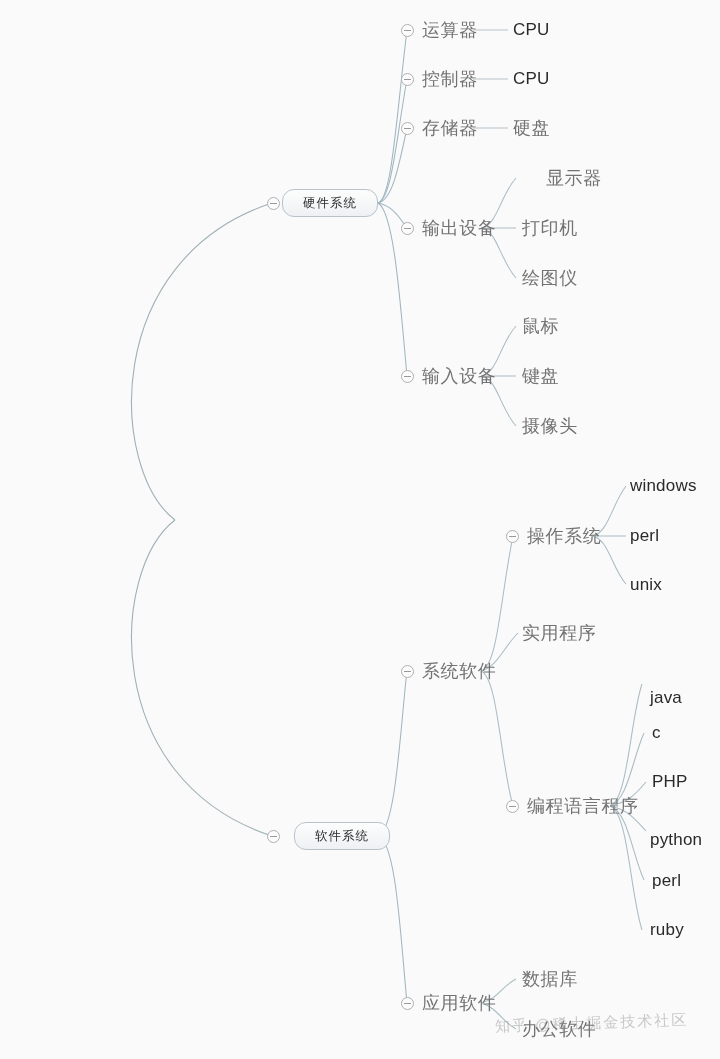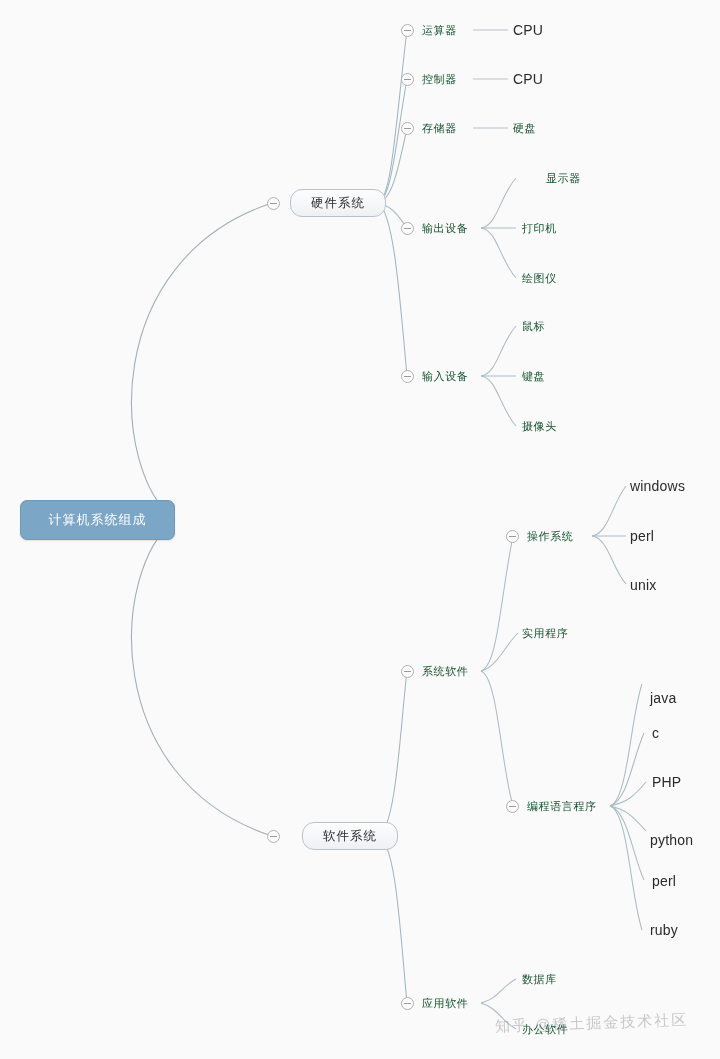--- a/index.html
+++ b/index.html
@@ -46,33 +46,32 @@
     display: flex;
     align-items: center;
     justify-content: center;
     background: linear-gradient(#fdfdfd, #eef1f4);
     border: 1px solid #b9c2ca;
     border-radius: 12px;
     color: #2b2b2b;
     font-size: 12.5px;
     letter-spacing: 1px;
     white-space: nowrap;
-    margin-left: 8px;
   }
   
   .text-node {
     position: absolute;
-    color: #14532d;
-    font-size: 11px;
+    color: #737373;
+    font-size: 18px;
     letter-spacing: 0.6px;
     white-space: nowrap;
     line-height: 14px;
   }
   .text-node.latin {
-    font-size: 14px;
+    font-size: 17px;
     letter-spacing: 0.2px;
     color: #2a2a2a;
   }
   
   .toggle {
     position: absolute;
     width: 13px;
     height: 13px;
     box-sizing: border-box;
     border: 1px solid #b0b0b0;
@@ -163,21 +162,20 @@
       <path d="M610,806 C 628,812 632,854 644,880"></path>
       <path d="M610,806 C 628,812 630,892 642,930"></path>
     </g>
 
     <g fill="none" stroke="#a9bcc4" stroke-width="1.05">
       <path d="M481,1003 C 498,999 502,986 516,979"></path>
       <path d="M481,1003 C 498,1008 502,1022 516,1029"></path>
     </g>
   </svg>
 
-  <div class="root-node" style="left:20px; top:500px; width:155px; height:40px;">计算机系统组成</div>
 
   <div class="box-node" style="left:282px; top:189px; width:96px; height:28px;">硬件系统</div>
   <div class="toggle" style="left:267px; top:197px;"></div>
 
   <div class="box-node" style="left:294px; top:822px; width:96px; height:28px;">软件系统</div>
   <div class="toggle" style="left:267px; top:830px;"></div>
 
   <div class="toggle" style="left:401px; top:24px;"></div>
   <div class="text-node" style="left:422px; top:23px;">运算器</div>
 

